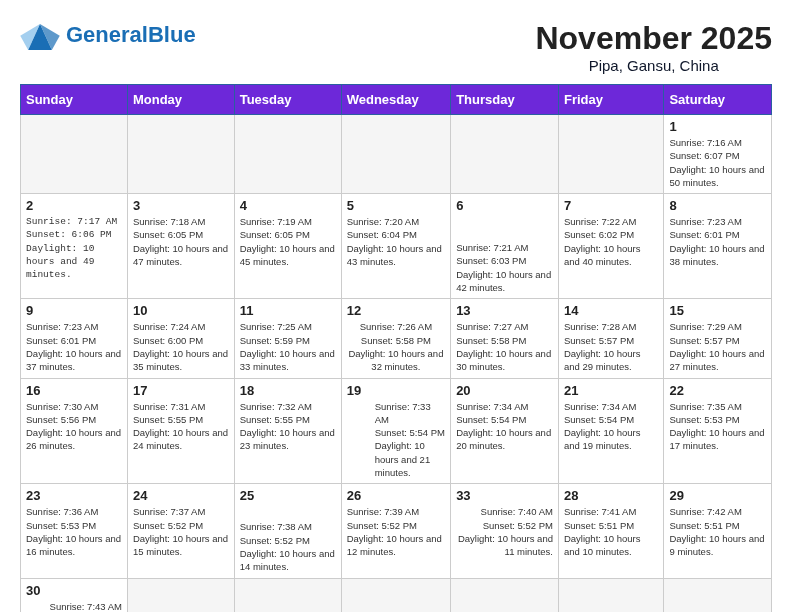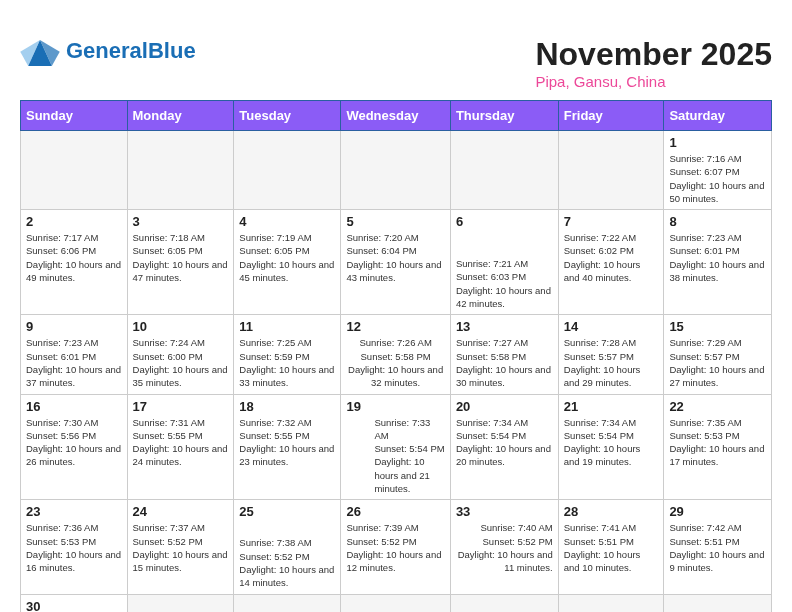--- a/index.html
+++ b/index.html
@@ -8,59 +8,58 @@
       background: #fff;
       width: 792px;
       min-height: 612px;
       padding: 20px;
     }
     .header {
       display: flex;
       justify-content: space-between;
       align-items: flex-start;
       margin-bottom: 10px;
-      margin-top: 16px;
     }
     .logo {
       display: flex;
       align-items: center;
       gap: 6px;
     }
     .logo-text {
       font-size: 22px;
       color: #333;
       font-weight: normal;
     }
     .logo-text span {
       color: #1a6eb5;
       font-weight: bold;
     }
     .logo-icon {
       width: 40px;
       height: 30px;
     }
     .title-block {
-      text-align: left;
+      text-align: center;
     }
     .month-year {
       font-size: 32px;
       font-weight: bold;
       color: #222;
     }
     .location {
       font-size: 15px;
-      color: #ec4899;
+      color: #0f172a;
     }
     .calendar {
       width: 100%;
       border-collapse: collapse;
       border: 1px solid #ccc;
     }
     .calendar th {
-      background: #8b5cf6;
+      background: #6d28d9;
       color: #fff;
       font-size: 13px;
       font-weight: bold;
       padding: 7px 5px;
       text-align: left;
       border: 1px solid #2a5fa0;
     }
     .calendar td {
       vertical-align: top;
       border: 1px solid #ccc;
@@ -130,21 +129,21 @@
         <td>
           <span class="day-num">1</span>
           <div class="day-info" style="white-space: pre-line;">Sunrise: 7:16 AM
 Sunset: 6:07 PM
 Daylight: 10 hours and 50 minutes.</div>
         </td>
       </tr>
       <tr>
         <td>
           <span class="day-num">2</span>
-          <div class="day-info" style="white-space: pre-line;">Sunrise: 7:17 AM
+          <div class="day-info" style="white-space: pre-line; font-family: Liberation Mono, monospace;">Sunrise: 7:17 AM
 Sunset: 6:06 PM
 Daylight: 10 hours and 49 minutes.</div>
         </td>
         <td>
           <span class="day-num">3</span>
           <div class="day-info" style="white-space: pre-line;">Sunrise: 7:18 AM
 Sunset: 6:05 PM
 Daylight: 10 hours and 47 minutes.</div>
         </td>
         <td>

